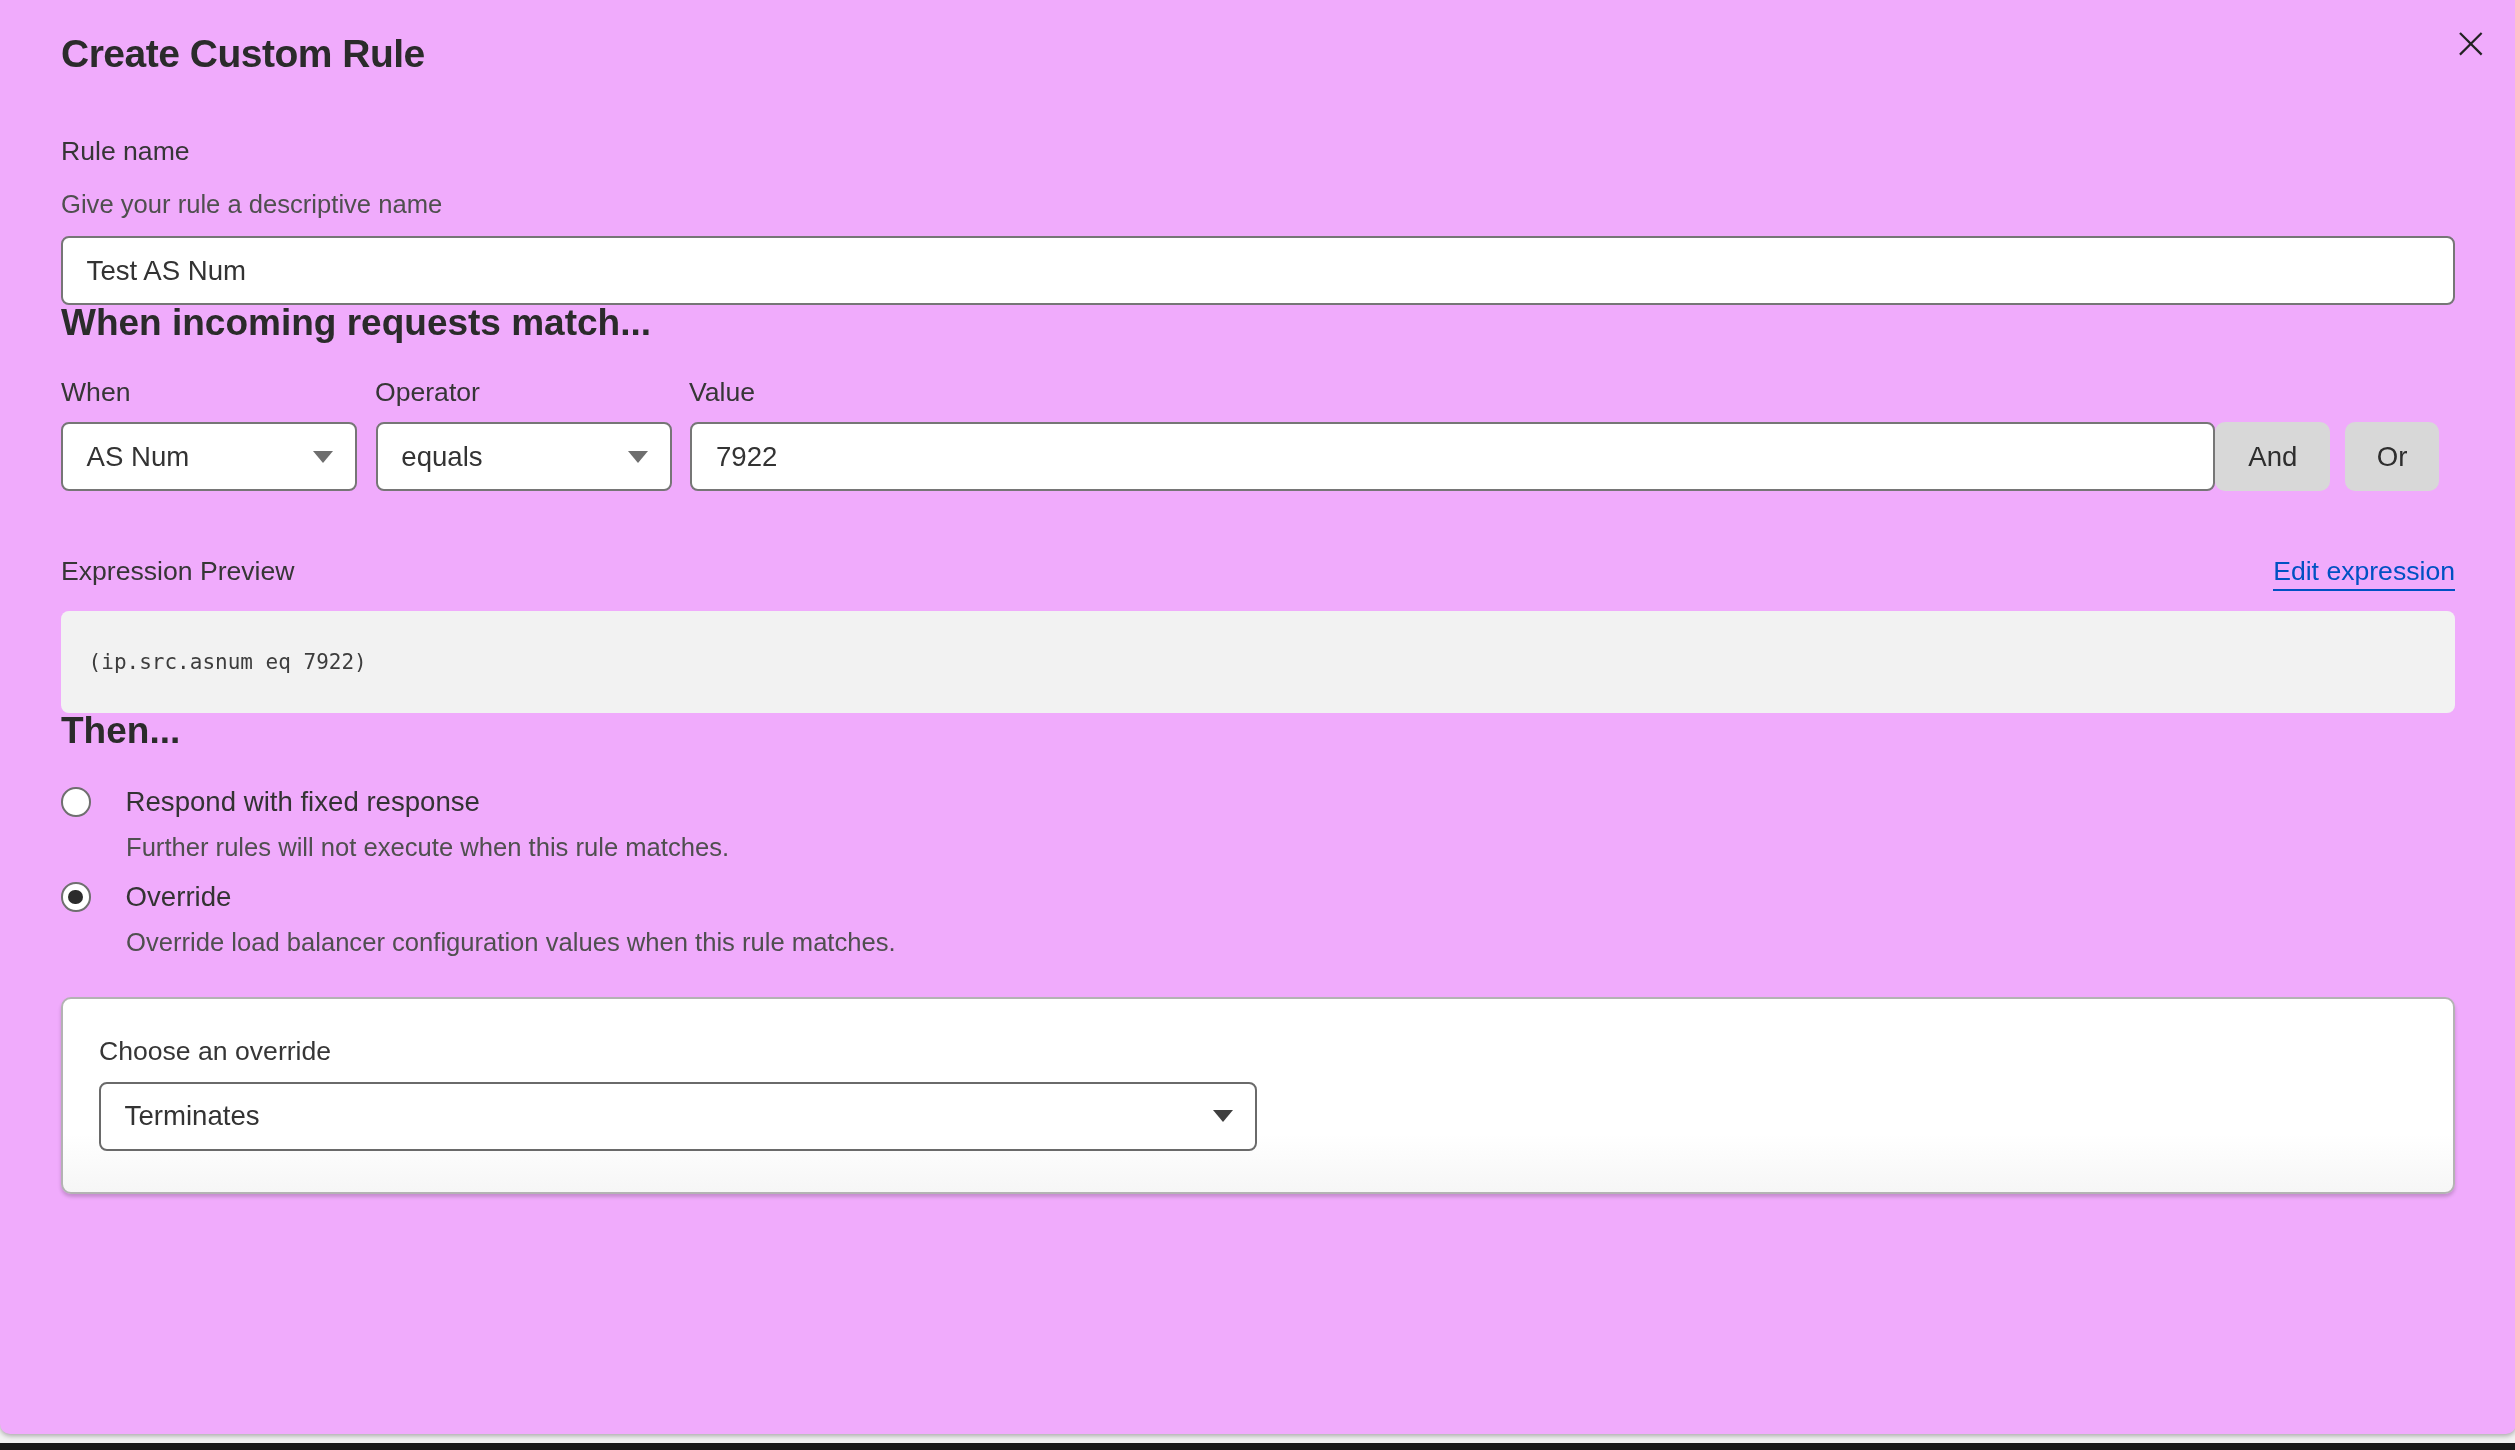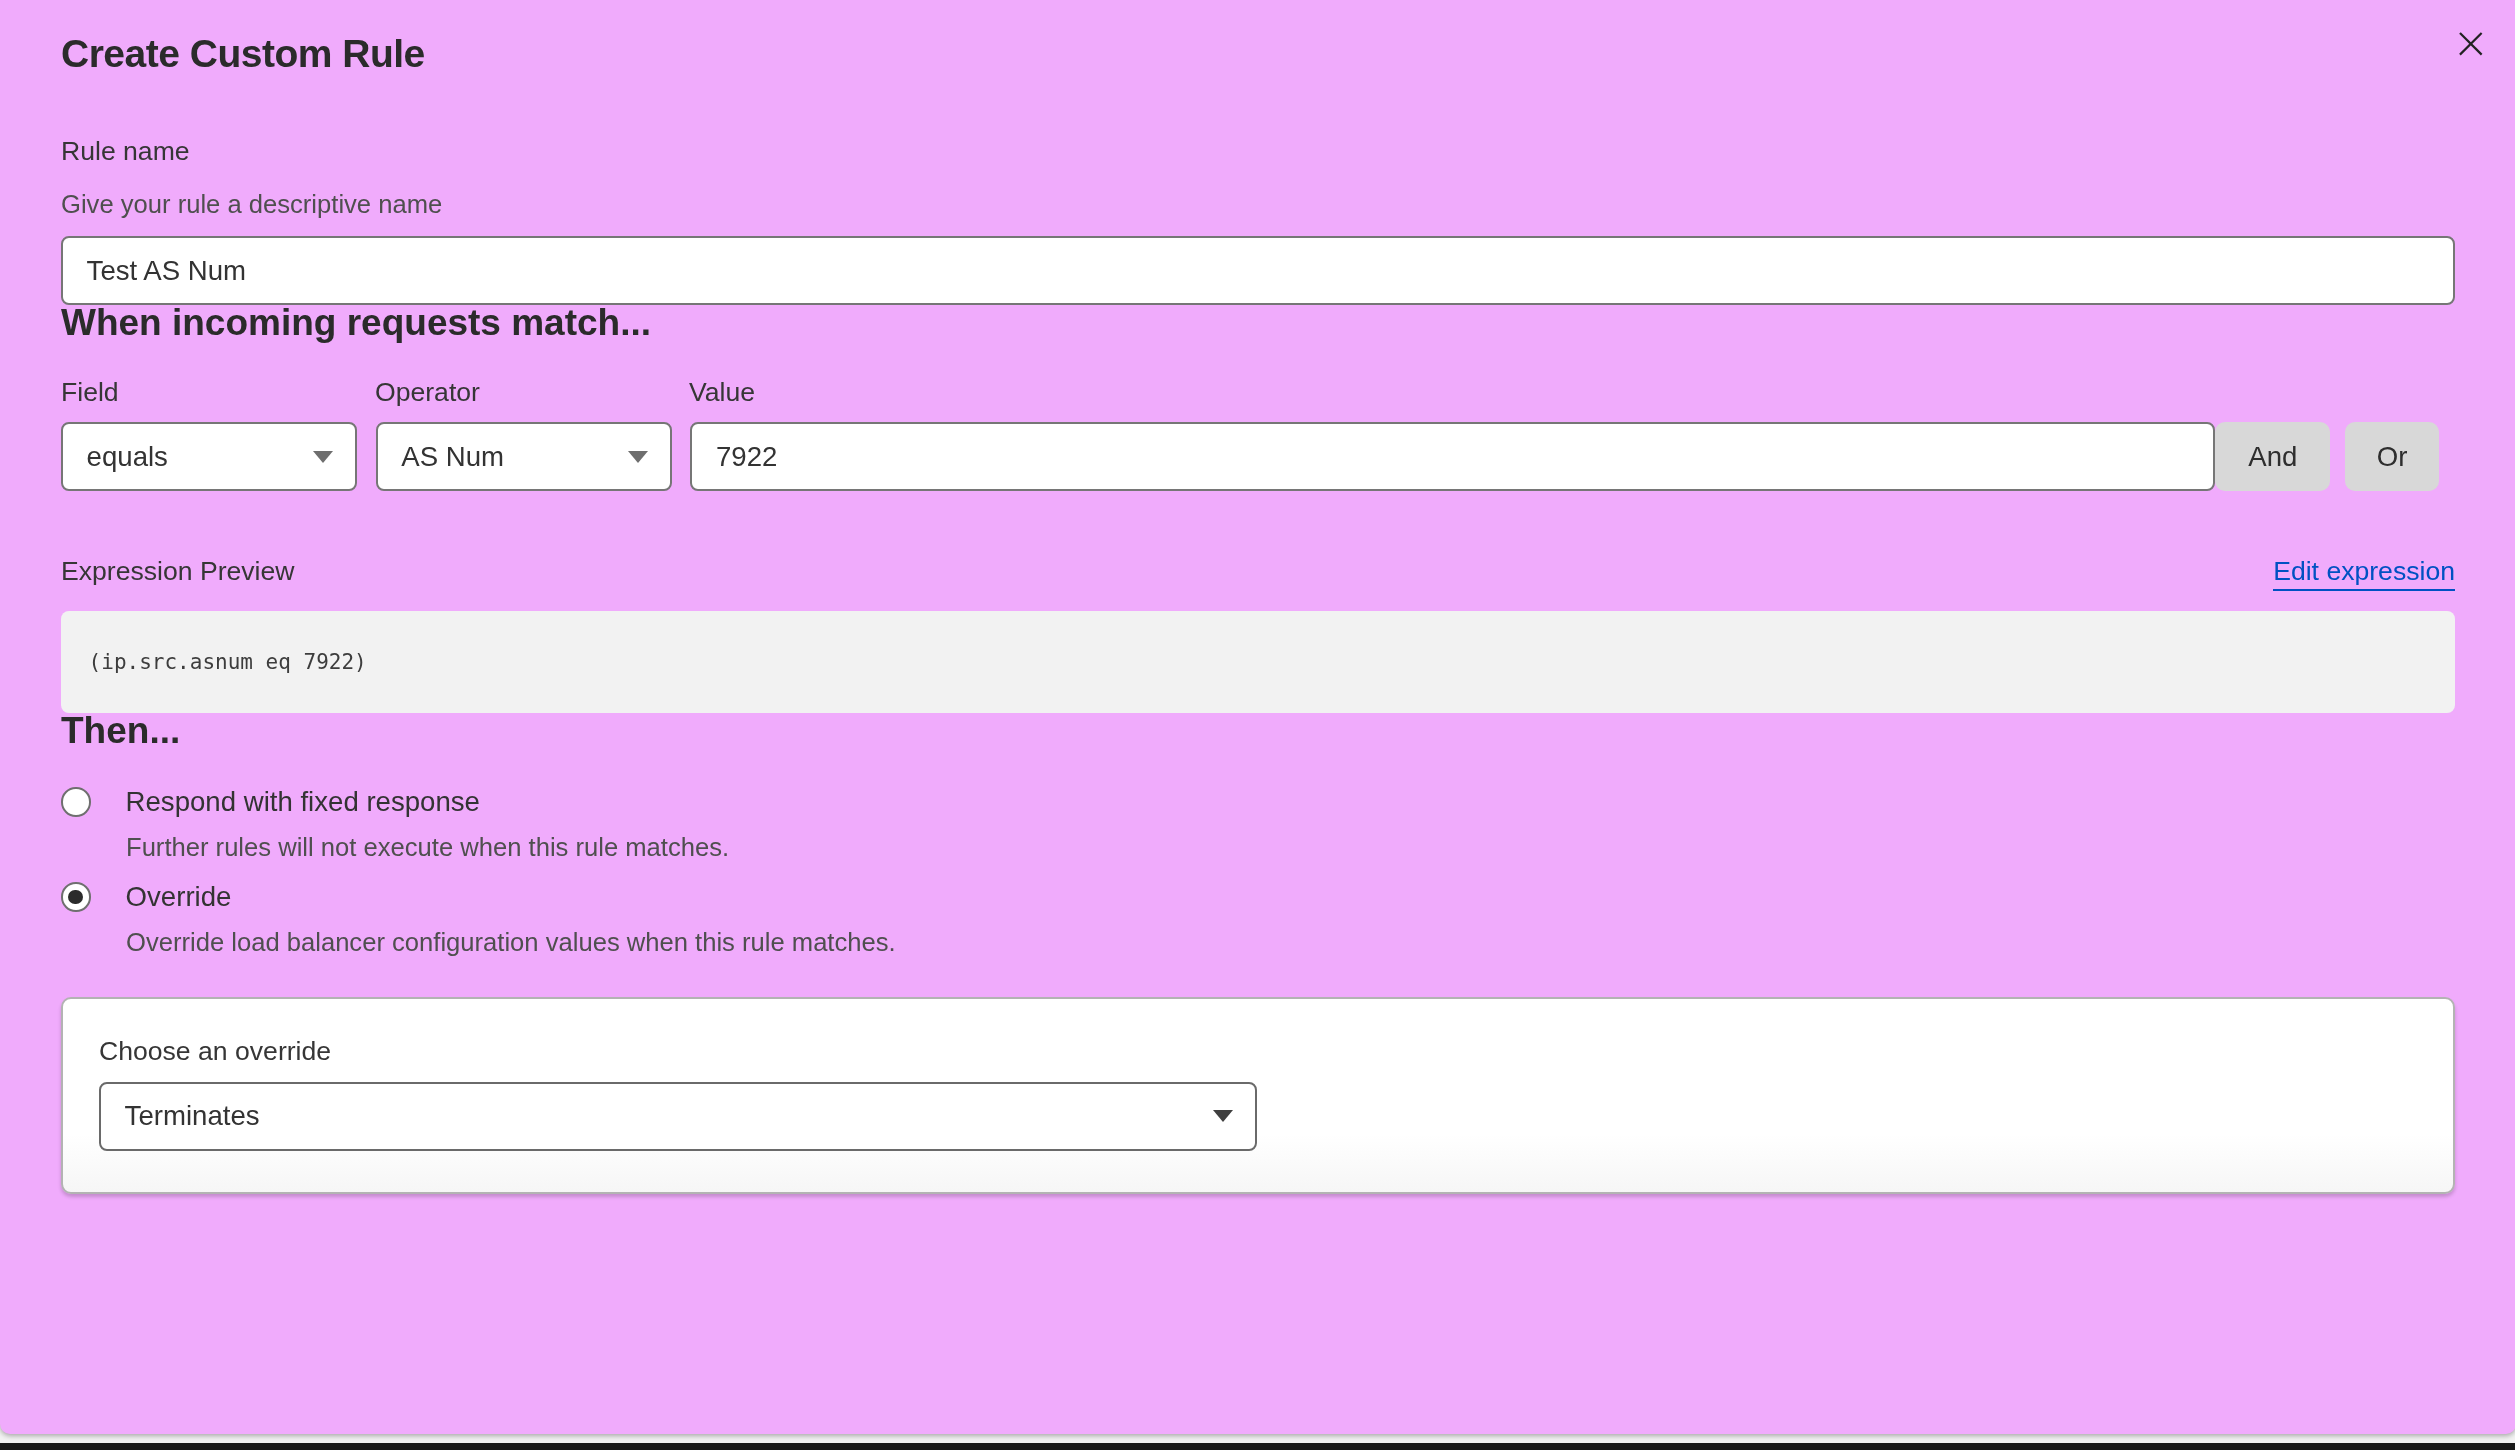--- a/index.html
+++ b/index.html
@@ -124,32 +124,32 @@
   <div class="content">
     <h1 class="dialog-title">Create Custom Rule</h1>
 
     <div class="field-label rule-name-label">Rule name</div>
     <div class="helper-text rule-name-helper">Give your rule a descriptive name</div>
     <input class="text-input rule-name-input" type="text" value="Test AS Num" style="">
 
     <h2 class="section-heading match-heading">When incoming requests match...</h2>
 
     <div class="cols-labels">
-      <div class="field-label col-field">Field</div>
+      <div class="field-label col-field">When</div>
       <div class="field-label col-operator">Operator</div>
       <div class="field-label">Value</div>
     </div>
 
     <div class="controls-row">
+      <div class="select-box field-select">
+        <span>AS Num</span>
+        <span class="caret"></span>
+      </div>
       <div class="select-box operator-select">
         <span>equals</span>
-        <span class="caret"></span>
-      </div>
-      <div class="select-box field-select">
-        <span>AS Num</span>
         <span class="caret"></span>
       </div>
       <input class="text-input value-input" type="text" value="7922" style="">
       <button class="logic-btn and-btn">And</button>
       <button class="logic-btn or-btn">Or</button>
     </div>
 
     <div class="expression-row">
       <div class="field-label">Expression Preview</div>
       <a class="edit-link">Edit expression</a>

